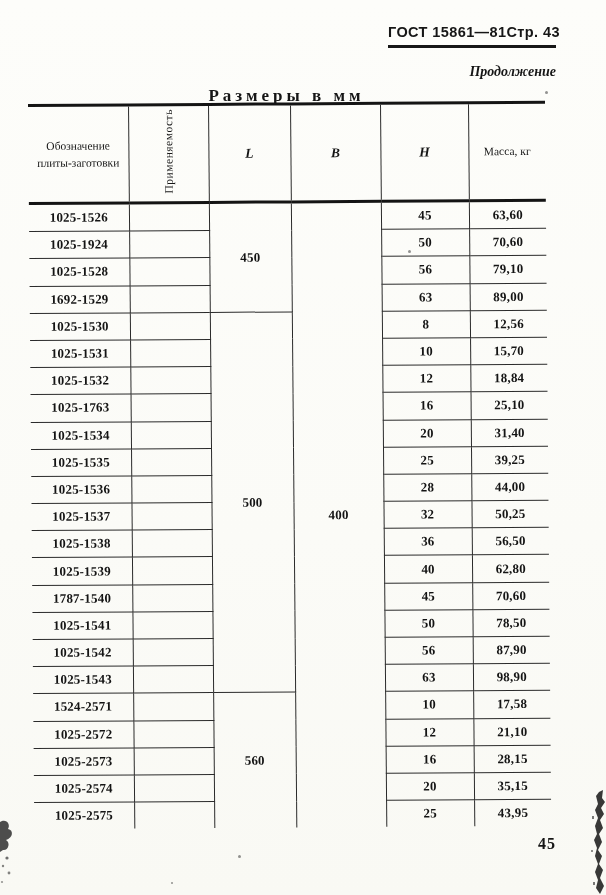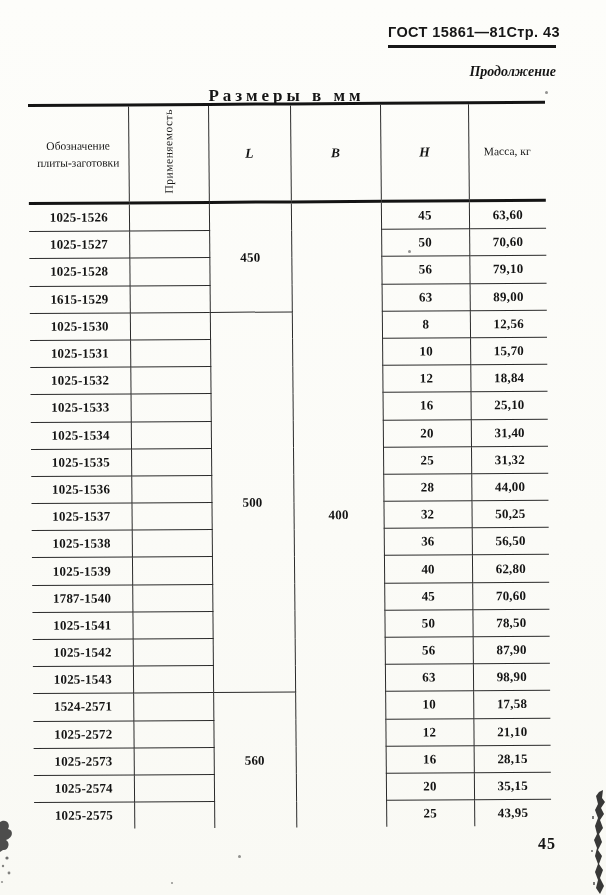--- a/index.html
+++ b/index.html
@@ -93,33 +93,33 @@
     <tbody>
       <tr>
         <td class="vr sep">1025-1526</td>
         <td class="vr sep"></td>
         <td class="vr sep" rowspan="4">450</td>
         <td class="vr" rowspan="23">400</td>
         <td class="vr sep">45</td>
         <td class="sep">63,60</td>
       </tr>
       <tr>
-        <td class="vr sep">1025-1527</td>
+        <td class="vr sep">1025-1924</td>
         <td class="vr sep"></td>
         <td class="vr sep">50</td>
         <td class="sep">70,60</td>
       </tr>
       <tr>
         <td class="vr sep">1025-1528</td>
         <td class="vr sep"></td>
         <td class="vr sep">56</td>
         <td class="sep">79,10</td>
       </tr>
       <tr>
-        <td class="vr sep">1615-1529</td>
+        <td class="vr sep">1692-1529</td>
         <td class="vr sep"></td>
         <td class="vr sep">63</td>
         <td class="sep">89,00</td>
       </tr>
       <tr>
         <td class="vr sep">1025-1530</td>
         <td class="vr sep"></td>
         <td class="vr sep" rowspan="14">500</td>
         <td class="vr sep">8</td>
         <td class="sep">12,56</td>
@@ -130,36 +130,36 @@
         <td class="vr sep">10</td>
         <td class="sep">15,70</td>
       </tr>
       <tr>
         <td class="vr sep">1025-1532</td>
         <td class="vr sep"></td>
         <td class="vr sep">12</td>
         <td class="sep">18,84</td>
       </tr>
       <tr>
-        <td class="vr sep">1025-1533</td>
+        <td class="vr sep">1025-1763</td>
         <td class="vr sep"></td>
         <td class="vr sep">16</td>
         <td class="sep">25,10</td>
       </tr>
       <tr>
         <td class="vr sep">1025-1534</td>
         <td class="vr sep"></td>
         <td class="vr sep">20</td>
         <td class="sep">31,40</td>
       </tr>
       <tr>
         <td class="vr sep">1025-1535</td>
         <td class="vr sep"></td>
         <td class="vr sep">25</td>
-        <td class="sep">31,32</td>
+        <td class="sep">39,25</td>
       </tr>
       <tr>
         <td class="vr sep">1025-1536</td>
         <td class="vr sep"></td>
         <td class="vr sep">28</td>
         <td class="sep">44,00</td>
       </tr>
       <tr>
         <td class="vr sep">1025-1537</td>
         <td class="vr sep"></td>

